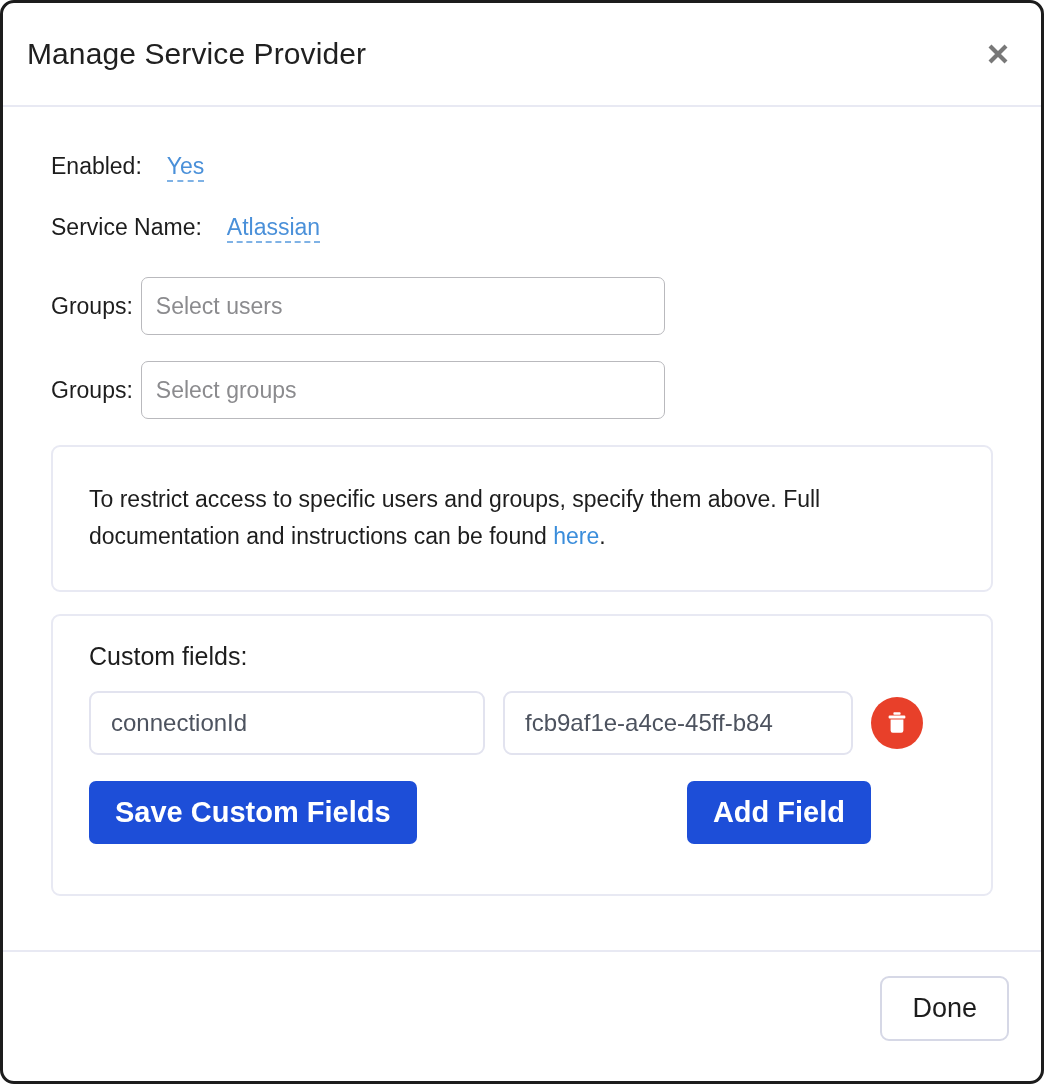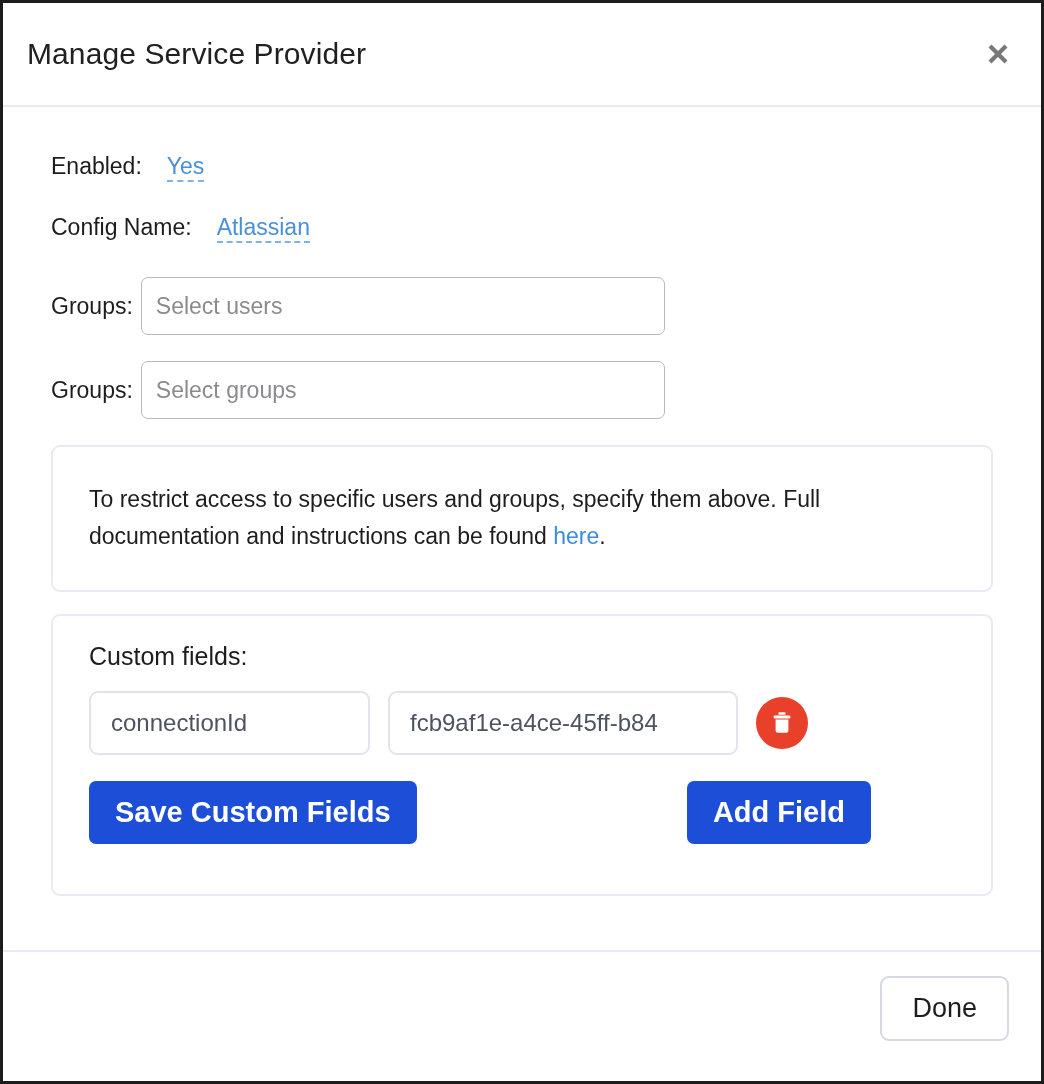--- a/index.html
+++ b/index.html
@@ -14,21 +14,21 @@
     -webkit-font-smoothing: antialiased;
   }
 
   .dialog {
     position: relative;
     box-sizing: border-box;
     width: 1044px;
     height: 1084px;
     background: #ffffff;
     border: 3px solid #1c1c1c;
-    border-radius: 0;
+    border-radius: 14px;
     overflow: hidden;
     display: flex;
     flex-direction: column;
   }
 
   
   .dialog-header {
     position: relative;
     box-sizing: border-box;
     height: 104px;
@@ -167,21 +167,21 @@
     background: #ffffff;
     display: flex;
     align-items: center;
     padding: 0 20px;
     font-size: 24px;
     color: #4d535f;
     overflow: hidden;
     white-space: nowrap;
     cursor: text;
   }
-  .cf-key { width: 281px; }
+  .cf-key { width: 396px; }
   .cf-value { width: 350px; }
 
   .delete-button {
     flex: 0 0 auto;
     width: 52px;
     height: 52px;
     border-radius: 50%;
     background: #e8402a;
     border: none;
     display: flex;
@@ -251,21 +251,21 @@
   </div>
 
   <div class="dialog-body">
 
     <div class="inline-row">
       <span class="label">Enabled:</span>
       <span class="editable-value">Yes</span>
     </div>
 
     <div class="inline-row">
-      <span class="label">Config Name:</span>
+      <span class="label">Service Name:</span>
       <span class="editable-value">Atlassian</span>
     </div>
 
     <div class="field-row">
       <span class="field-label">Groups:</span>
       <div class="select-box">Select users</div>
     </div>
 
     <div class="field-row">
       <span class="field-label">Groups:</span>

